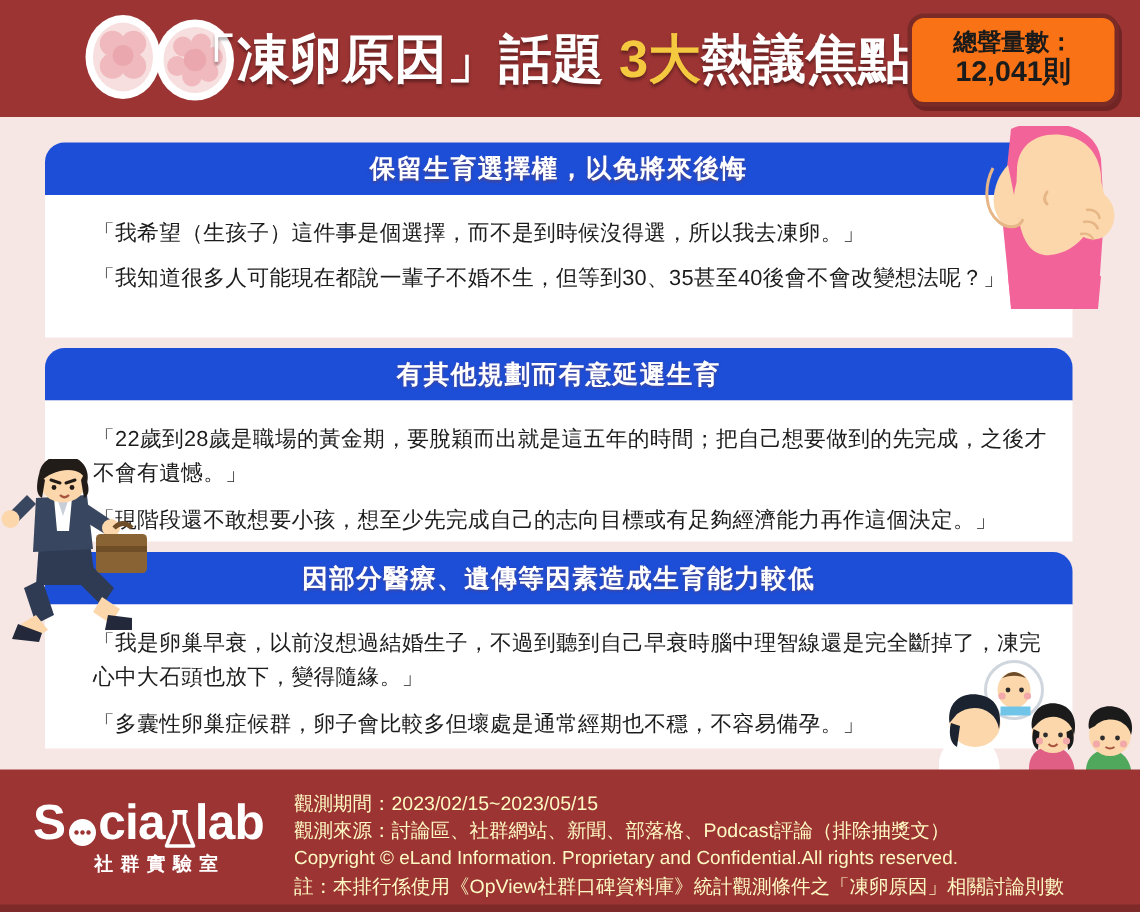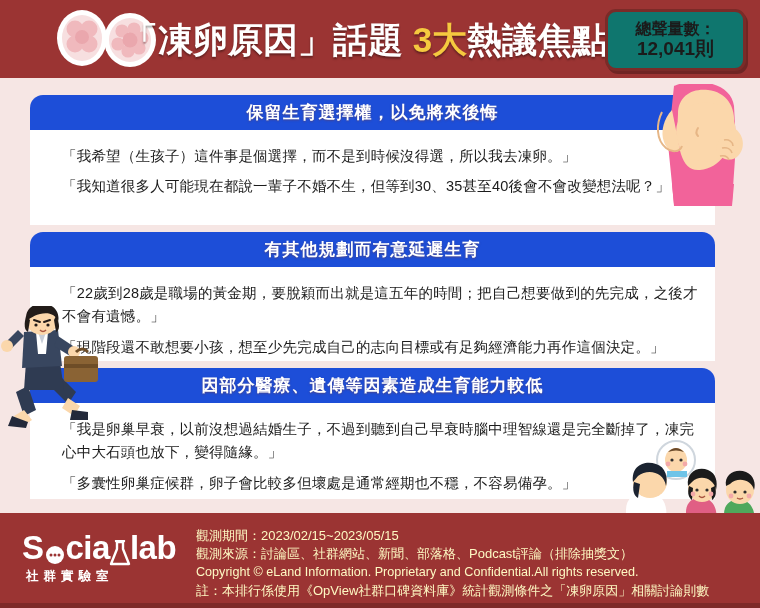--- a/index.html
+++ b/index.html
@@ -23,21 +23,21 @@
     display:flex;align-items:center;justify-content:center;
   }
   .title{
     font-size:35px;font-weight:bold;color:#ffffff;letter-spacing:0px;
     white-space:nowrap;line-height:1;
     text-shadow:0 2px 2px rgba(0,0,0,.35);
   }
   .title .accent{color:#f5c93f;margin-top:47px;}
   .badge{
     position:absolute;right:14px;top:9px;width:135px;height:56px;
-    background:#0f766e;border:3px solid #7a2b28;border-radius:11px;
+    background:#f97316;border:3px solid #7a2b28;border-radius:11px;
     display:flex;flex-direction:column;align-items:center;justify-content:center;
     box-shadow:2px 3px 0 rgba(0,0,0,.28);
   }
   .badge-l1{font-size:16px;font-weight:bold;color:#1b1b1b;line-height:1.15;}
   .badge-l2{font-size:19px;font-weight:bold;color:#1b1b1b;line-height:1.15;}
 
   
   .section{position:absolute;left:30px;width:685px;}
   .sec-head{
     height:35px;background:#1d4ed8;border-radius:13px 13px 0 0;
@@ -71,21 +71,21 @@
     background:#9b3433;
   }
   .footer-accent{position:absolute;left:0;bottom:0;width:760px;height:5px;background:#7e2a29;}
   .logo{position:absolute;left:22px;top:18px;width:165px;height:62px;}
   .logo-main{
     font-size:33px;font-weight:bold;color:#ffffff;letter-spacing:-.5px;
     line-height:1;display:flex;align-items:center;
   }
   .logo-sub{
     font-size:12.5px;color:#ffffff;letter-spacing:5px;
-    margin-top:4px;padding-left:4px;font-weight:bold;
+    text-align:center;margin-top:4px;padding-left:4px;font-weight:bold;
   }
   .flask{display:inline-block;width:22px;height:26px;position:relative;top:3px;margin:0 -1px;}
   .speech{display:inline-block;width:22px;height:22px;position:relative;top:2px;}
   .foot-text{
     position:absolute;left:196px;top:14px;width:545px;color:#fef9c3;
   }
   .foot-line{font-size:13px;line-height:1.42;white-space:nowrap;}
   .foot-line.cw{font-size:12.6px;}
 
   

